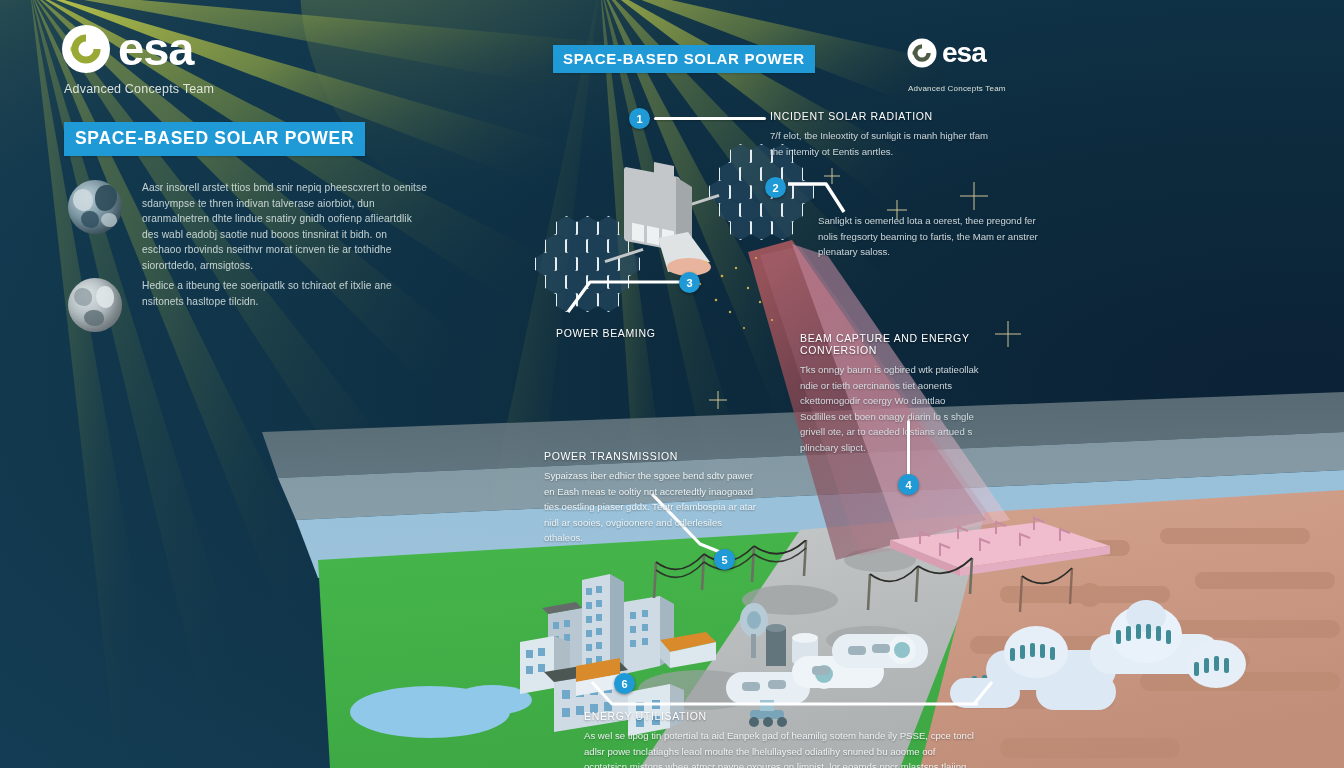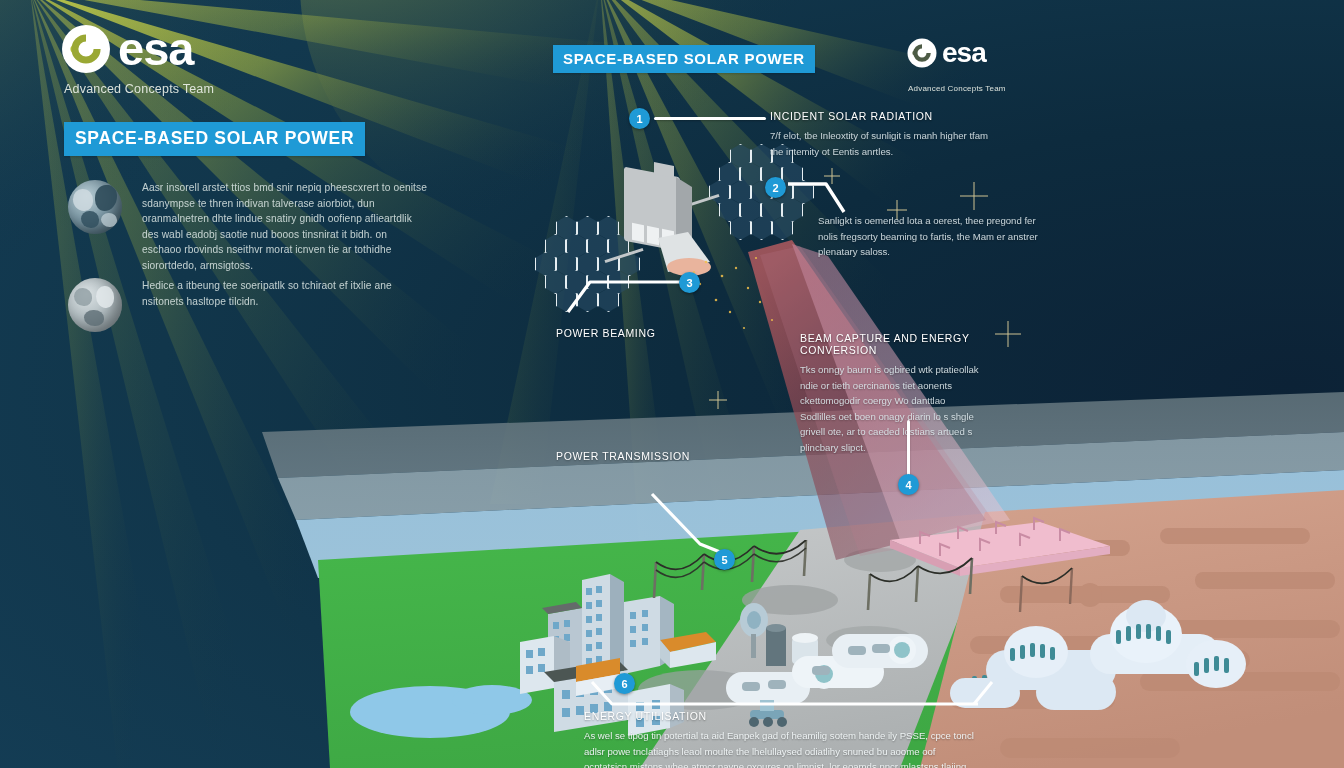--- a/index.html
+++ b/index.html
@@ -571,22 +571,23 @@
   <div class="leader" style="left:907px;top:420px;width:3px;height:56px;"></div>
   <div class="callout" style="left:800px;top:332px;width:180px;">
     <h3>BEAM CAPTURE AND ENERGY CONVERSION</h3>
     <p>Tks onngy baurn is ogbired wtk ptatieollak ndie or tieth oercinanos tiet aonents ckettomogodir coergy Wo danttlao Sodlilles oet boen onagy diarin lo s shgle grivell ote, ar to caeded lostians artued s plincbary slipct.</p>
   </div>
 
   <div class="badge" style="left:714px;top:549px;">5</div>
   <svg width="90" height="70" style="position:absolute;left:648px;top:492px;">
     <path d="M4,2 L52,52 L72,60" stroke="#fff" stroke-width="3.2" fill="none" stroke-linejoin="round"></path>
   </svg>
-  <div class="callout on-light" style="left:556px;top:450px;width:218px;">
+  <div class="callout on-light" style="left:544px;top:450px;width:218px;">
     <h3>POWER TRANSMISSION</h3>
+    <p>Sypaizass iber edhicr the sgoee bend sdtv pawer en Eash meas te ooltiy nnt accretedtly inaogoaxd ties oestling piaser gddx. Teotr efambospia ar atar nidl ar sooies, ovgioonere and cdlerlesiles othaleos.</p>
   </div>
 
   <div class="badge" style="left:614px;top:673px;">6</div>
   <svg width="420" height="40" style="position:absolute;left:578px;top:678px;">
     <path d="M14,4 L34,26 L400,26" stroke="#fff" stroke-width="3" fill="none" stroke-linejoin="round"></path>
     <path d="M396,26 L414,4" stroke="#fff" stroke-width="3" fill="none"></path>
   </svg>
   <div class="callout on-light" style="left:584px;top:710px;width:392px;">
     <h3>ENERGY UTILISATION</h3>
     <p>As wel se tipog tin potertial ta aid Eanpek gad of heamilig sotem hande ily PSSE, cpce toncl adlsr powe tnclatiaghs leaol moulte the lhelullaysed odiatlihy snuned bu aoome oof ocptatsicn mistons whee atmcr pavne oxoures on limnist, lor eoamds nncr mlastsns tlaiing Vd lieer npnt.</p>

